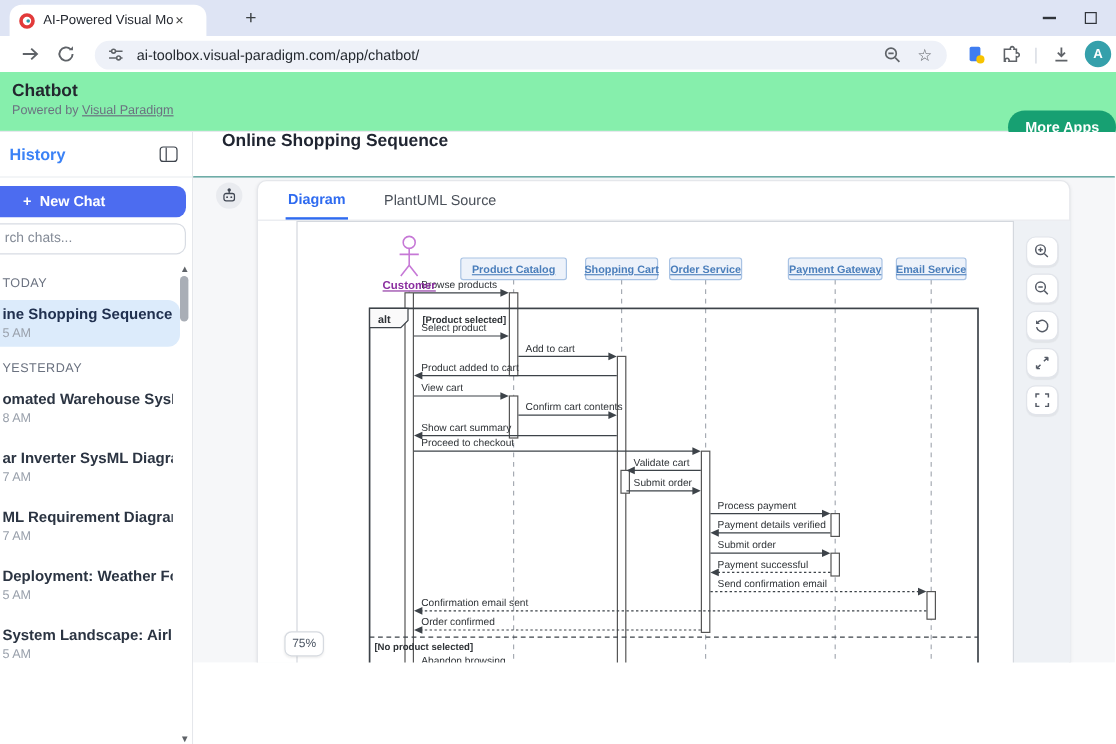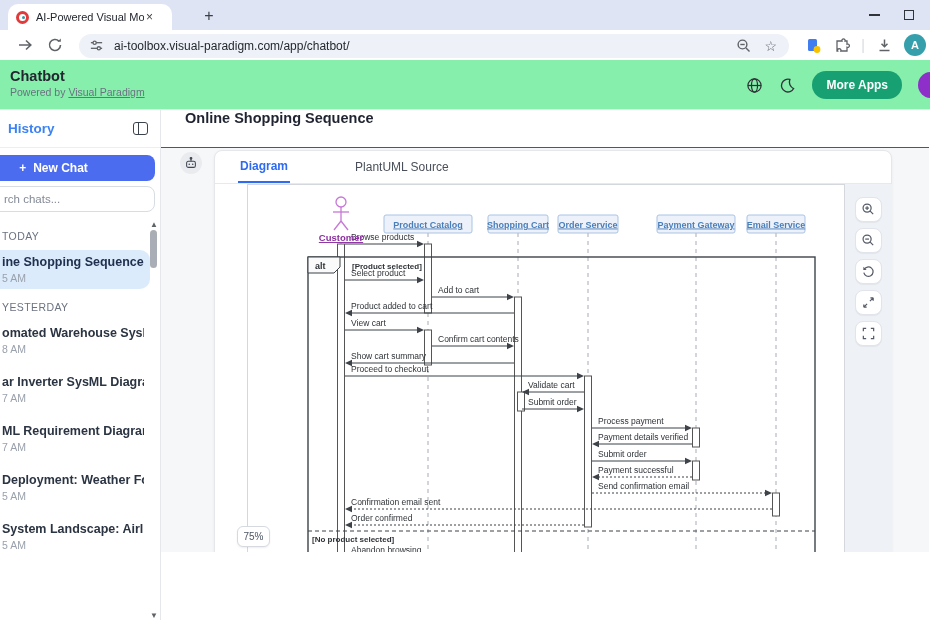--- a/index.html
+++ b/index.html
@@ -27,21 +27,21 @@
   .star{font-size:14px;color:#5f6368;}
   .tb-right{position:absolute;right:0;top:0;height:30px;display:flex;align-items:center;gap:11px;padding-right:8px;}
   .sep{color:#d6dae2;font-size:14px;}
   .avatar-a{width:22px;height:22px;border-radius:50%;background:#35a0ab;color:#fff;font-size:11px;font-weight:bold;display:flex;align-items:center;justify-content:center;}
 
   
   .appheader{position:absolute;left:0;top:60px;width:930px;height:50px;background:#86efac;border-bottom:1px solid #e7e9ee;}
   .app-title{position:absolute;left:10px;top:8px;font-size:14.5px;font-weight:bold;color:#23272f;}
   .powered{position:absolute;left:10px;top:26px;font-size:10.5px;color:#6b7280;}
   .powered a{color:#6b7280;text-decoration:underline;}
-  .ah-right{position:absolute;right:0;top:0;height:50px;display:flex;align-items:center;gap:16px;padding-right:0;}
+  .ah-right{position:absolute;right:0;top:0;height:50px;display:flex;align-items:center;gap:16px;padding-right:0;flex-direction:column;}
   .hdr-ic{width:17px;height:17px;color:#2f3337;}
   .more-apps{background:#17a072;color:#fff;font-size:12px;font-weight:bold;border:none;border-radius:16px;padding:7px 14px;}
   .avatar-purple{width:26px;height:26px;border-radius:50%;background:#8e2fc9;margin-right:-14px;}
 
   
   .content{position:absolute;left:0;top:110px;width:930px;height:510px;display:flex;}
   .sidebar{position:relative;width:161px;height:510px;background:#fff;border-right:1px solid #e5e7eb;overflow:hidden;flex:0 0 161px;}
   .mainarea{position:relative;width:768px;height:510px;background:#fff;}
 
   
@@ -62,21 +62,21 @@
   .sb-scroll{position:absolute;right:1px;top:112px;width:10px;height:398px;}
   .sb-thumb{position:absolute;left:1px;top:8px;width:7px;height:38px;background:#a9aeb6;border-radius:4px;}
   .scroll-arrow{position:absolute;left:0;width:10px;text-align:center;font-size:8px;color:#5f6368;}
 
   
   .main-header{height:38px;border-bottom:1px solid #0f766e;display:flex;align-items:flex-start;padding-left:24px;background:#fff;}
   .main-title{font-size:14.5px;font-weight:bold;color:#1f2430;}
   .chat-area{position:relative;height:404px;background:#f6f7f9;overflow:hidden;}
   .bot-avatar{position:absolute;left:19px;top:4px;width:22px;height:22px;border-radius:50%;background:#e9ebef;display:flex;align-items:center;justify-content:center;}
   .card{position:absolute;left:53px;top:2px;width:678px;height:420px;background:#fff;border:1px solid #e5e7eb;border-radius:8px;box-shadow:0 1px 3px rgba(0,0,0,.06);}
-  .tabs{height:33px;border-bottom:1px solid #e7e9ee;display:flex;align-items:stretch;padding-left:23px;gap:35px;}
+  .tabs{height:33px;border-bottom:1px solid #e7e9ee;display:flex;align-items:stretch;padding-left:23px;}
   .tab-item{display:flex;align-items:center;font-size:12px;color:#4a5059;padding:0 2px;margin-right:28px;}
   .tab-item.active{color:#2f6bf0;font-weight:bold;border-bottom:2px solid #2f6bf0;}
   .viewport{position:absolute;left:32px;top:33px;width:598px;height:375px;border:1px solid #d4d8de;background:#fff;overflow:hidden;}
   .gutter{position:absolute;left:630px;top:33px;width:47px;height:386px;background:#eef1f5;display:flex;flex-direction:column;align-items:center;padding-top:13px;gap:6px;}
   .ctrl-btn{width:27px;height:25px;background:#fff;border:1px solid #e1e4ea;border-radius:8px;box-shadow:0 1px 1px rgba(0,0,0,.05);display:flex;align-items:center;justify-content:center;color:#555b66;}
   .zoom-badge{position:absolute;left:22px;top:375px;width:33px;height:21px;background:#fff;border:1px solid #d6dae0;border-radius:6px;box-shadow:0 1px 2px rgba(0,0,0,.07);font-size:10px;color:#4b5563;display:flex;align-items:center;justify-content:center;}
 
   
   .composer{position:relative;height:68px;background:#f8fafc;}
   .composer textarea{position:absolute;left:16px;top:8px;width:736px;height:46px;border:2px solid #7d9bf8;border-radius:10px;padding:10px 14px;font-size:12px;color:#333;resize:none;outline:none;background:#fff;}

